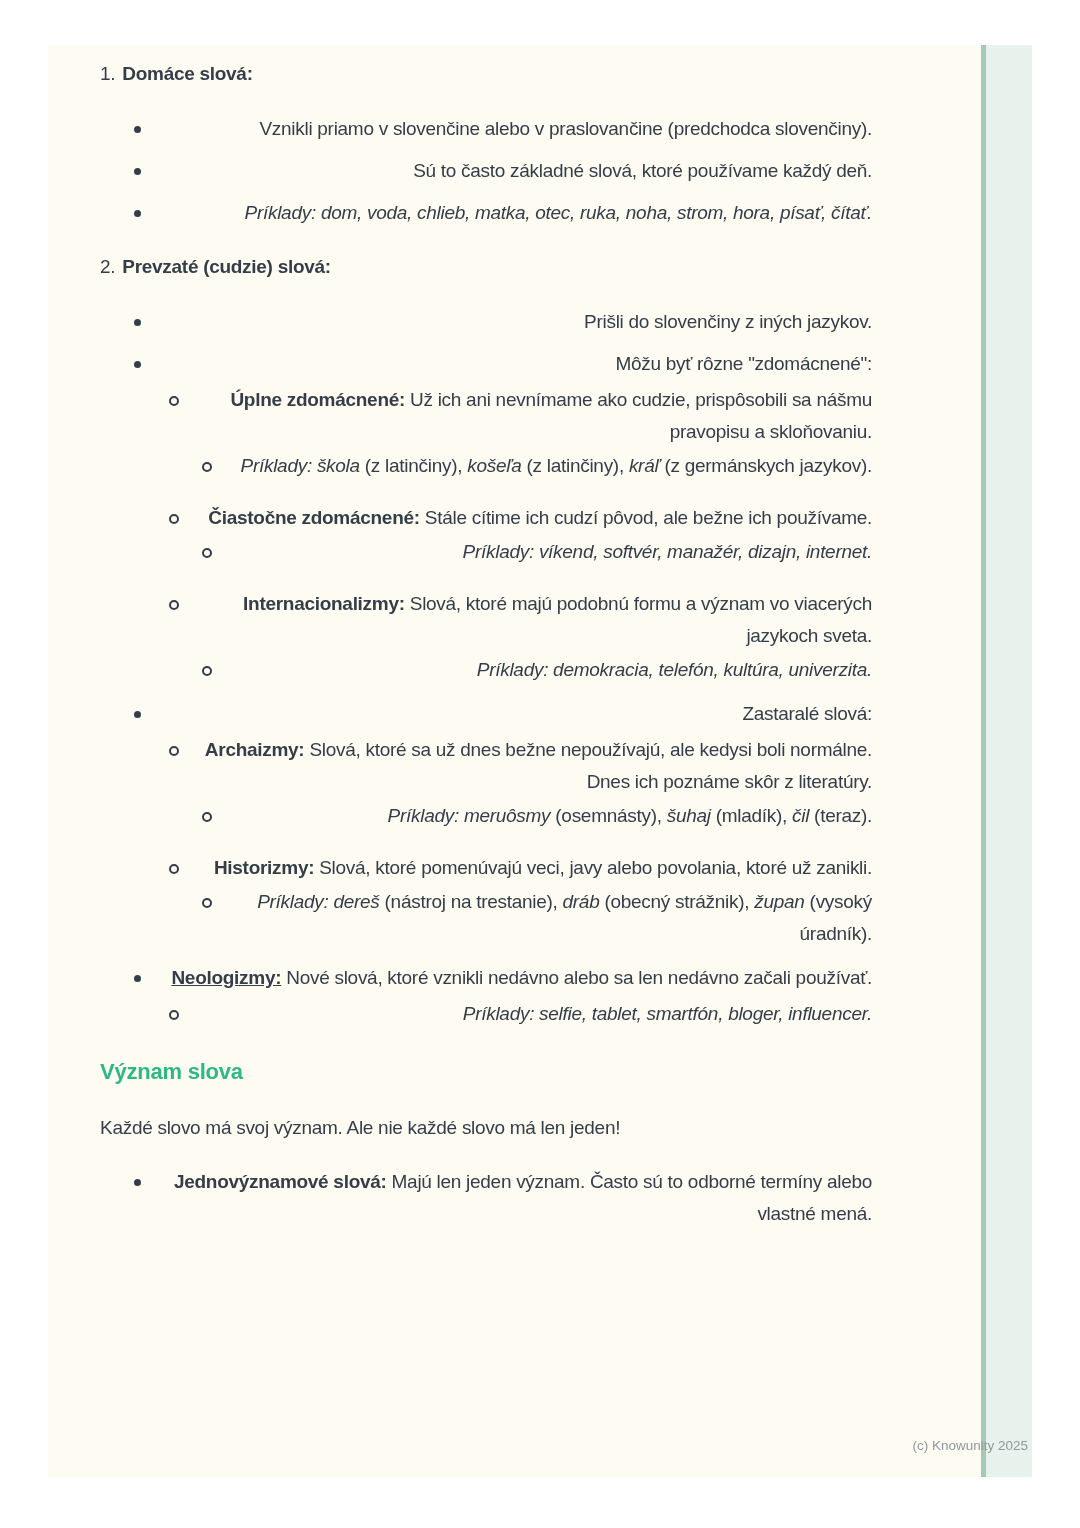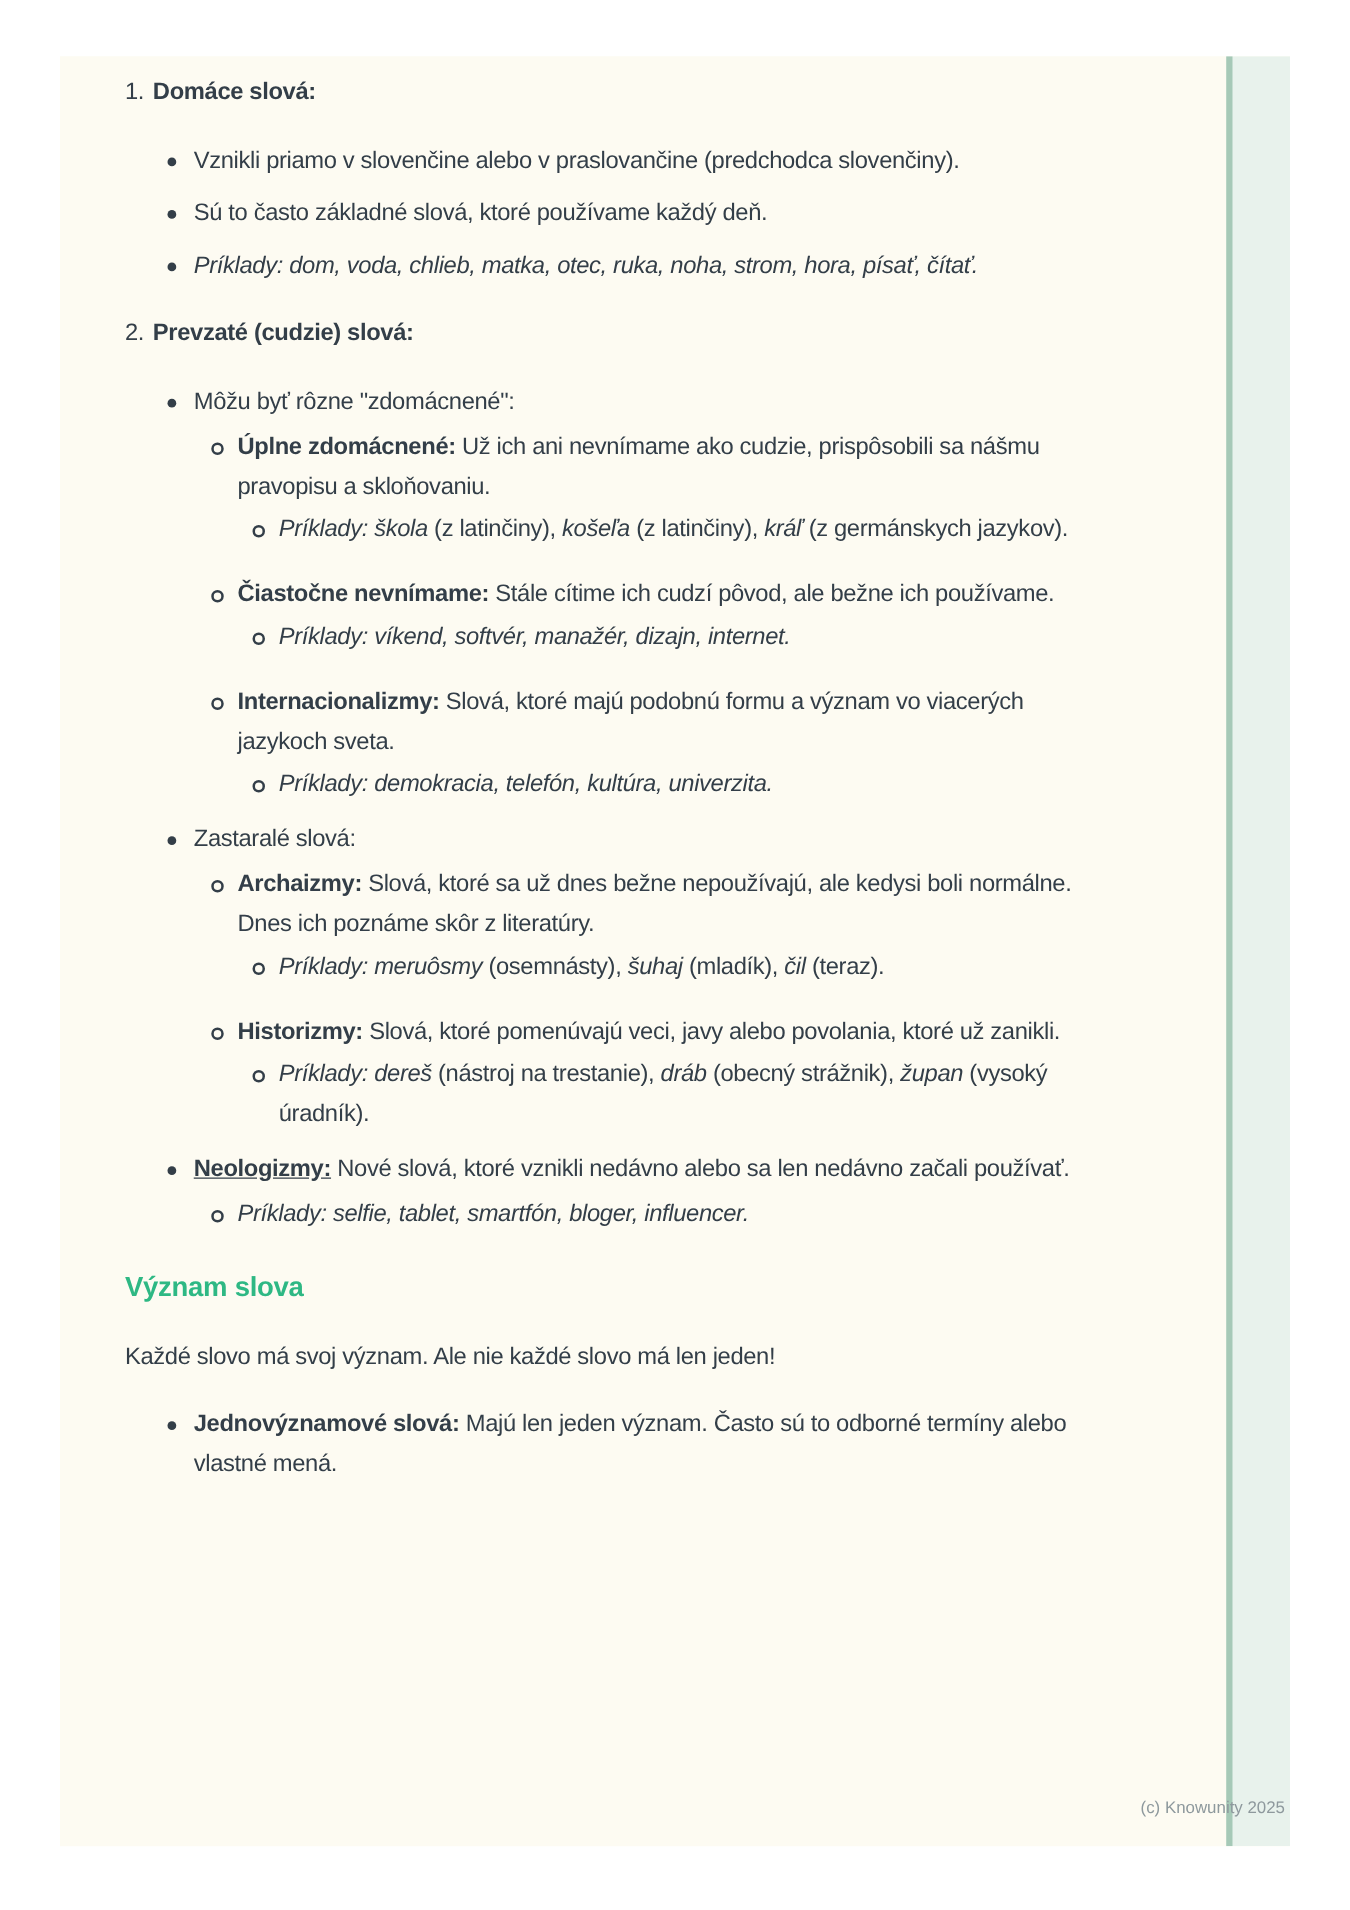--- a/index.html
+++ b/index.html
@@ -39,21 +39,21 @@
     line-height:32px;
     letter-spacing:-0.015em;
   }
   .num-item{ margin:0 0 22px 0; }
   .num-row{ margin:0 0 23px 0; }
   .num{ display:inline-block; margin-right:7px; }
   .num-title{ font-weight:700; }
 
   ul{ list-style:none; margin:0; padding:0; }
   li{ position:relative; }
-  .li-text{ display:block; }
+  .li-text{ display:block;text-align:right; }
 
   .l1{ padding-left:55px; }
   .l1 > li{ margin-bottom:10px; }
   .l1 > li::before{
     content:""; position:absolute; left:-21px; top:12.5px;
     width:7px; height:7px; border-radius:50%;
     background:var(--text);
   }
   .l2{ padding-left:35px; margin-top:4px; margin-bottom:12px; }
   .l2 > li{ margin-bottom:20px; }
@@ -111,34 +111,37 @@
             <div class="li-text"><span style="font-style: italic;">Príklady: dom, voda, chlieb, matka, otec, ruka, noha, strom, hora, písať, čítať.</span></div>
           </li>
       </ul>
     </section>
 
     <section class="num-item">
       <div class="num-row">
         <span class="num">2.</span><span class="num-title">Prevzaté (cudzie) slová:</span>
       </div>
       <ul class="l1">
+        <li>
+            <div class="li-text"><span>Prišli do slovenčiny z iných jazykov.</span></div>
+          </li>
 
         <li>
           <div class="li-text"><span>Môžu byť rôzne "zdomácnené":</span></div>
           <ul class="l2">
             <li>
               <div class="li-text"><span style="font-weight: 700;">Úplne zdomácnené:</span><span> Už ich ani nevnímame ako cudzie, prispôsobili sa nášmu pravopisu a skloňovaniu.</span></div>
               <ul class="l3">
                 <li>
                     <div class="li-text"><span style="font-style: italic;">Príklady: škola</span><span> (z latinčiny), </span><span style="font-style: italic;">košeľa</span><span> (z latinčiny), </span><span style="font-style: italic;">kráľ</span><span> (z germánskych jazykov).</span></div>
                   </li>
               </ul>
             </li>
             <li>
-              <div class="li-text"><span style="font-weight: 700;">Čiastočne nevnímame:</span><span> Stále cítime ich cudzí pôvod, ale bežne ich používame.</span></div>
+              <div class="li-text"><span style="font-weight: 700;">Čiastočne zdomácnené:</span><span> Stále cítime ich cudzí pôvod, ale bežne ich používame.</span></div>
               <ul class="l3">
                 <li>
                     <div class="li-text"><span style="font-style: italic;">Príklady: víkend, softvér, manažér, dizajn, internet.</span></div>
                   </li>
               </ul>
             </li>
             <li>
               <div class="li-text"><span style="font-weight: 700;">Internacionalizmy:</span><span> Slová, ktoré majú podobnú formu a význam vo viacerých jazykoch sveta.</span></div>
               <ul class="l3">
                 <li>

